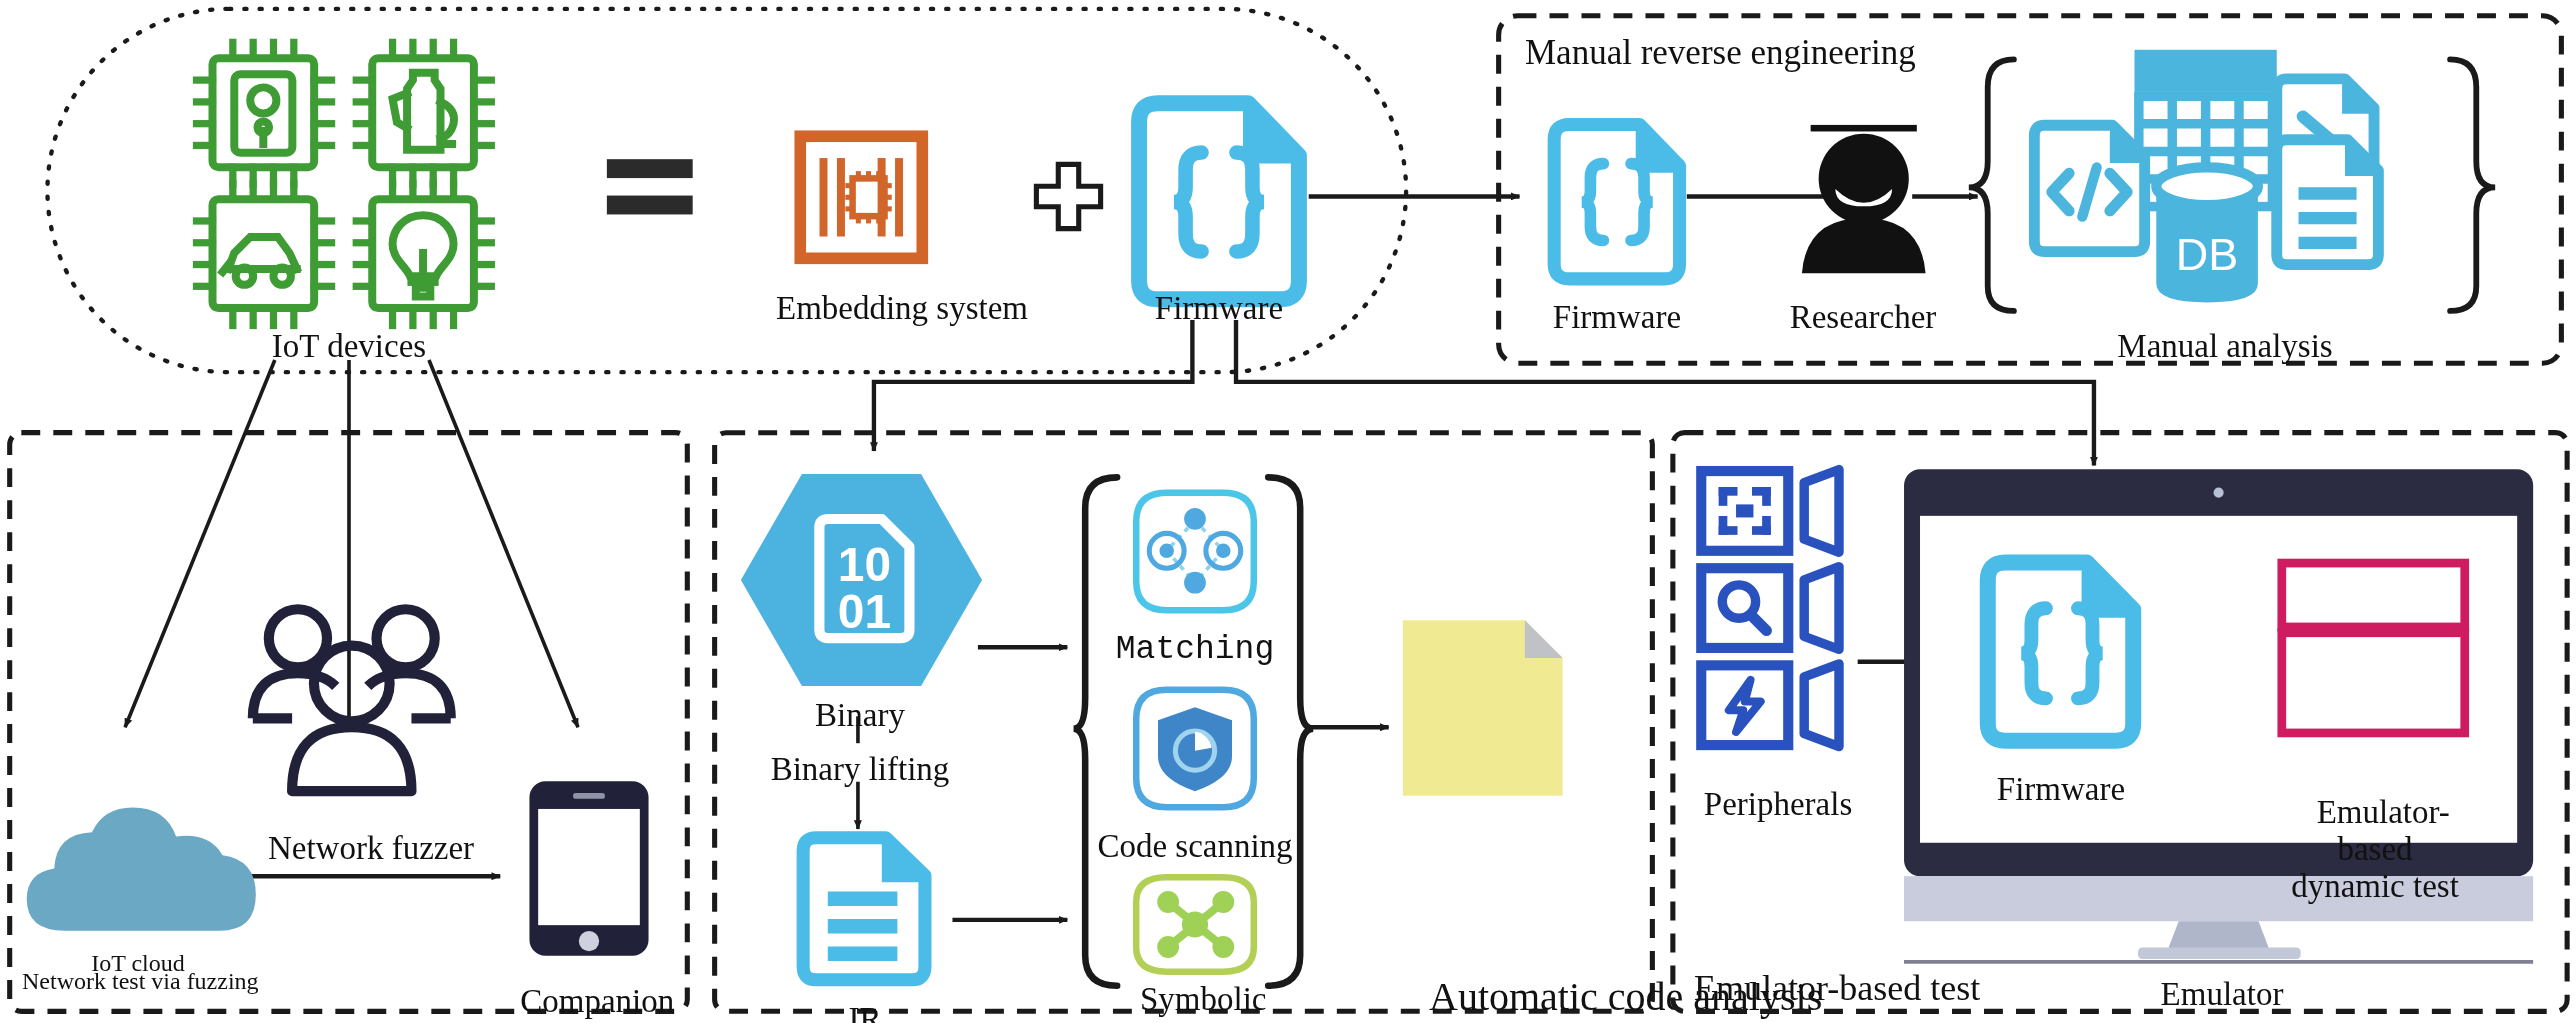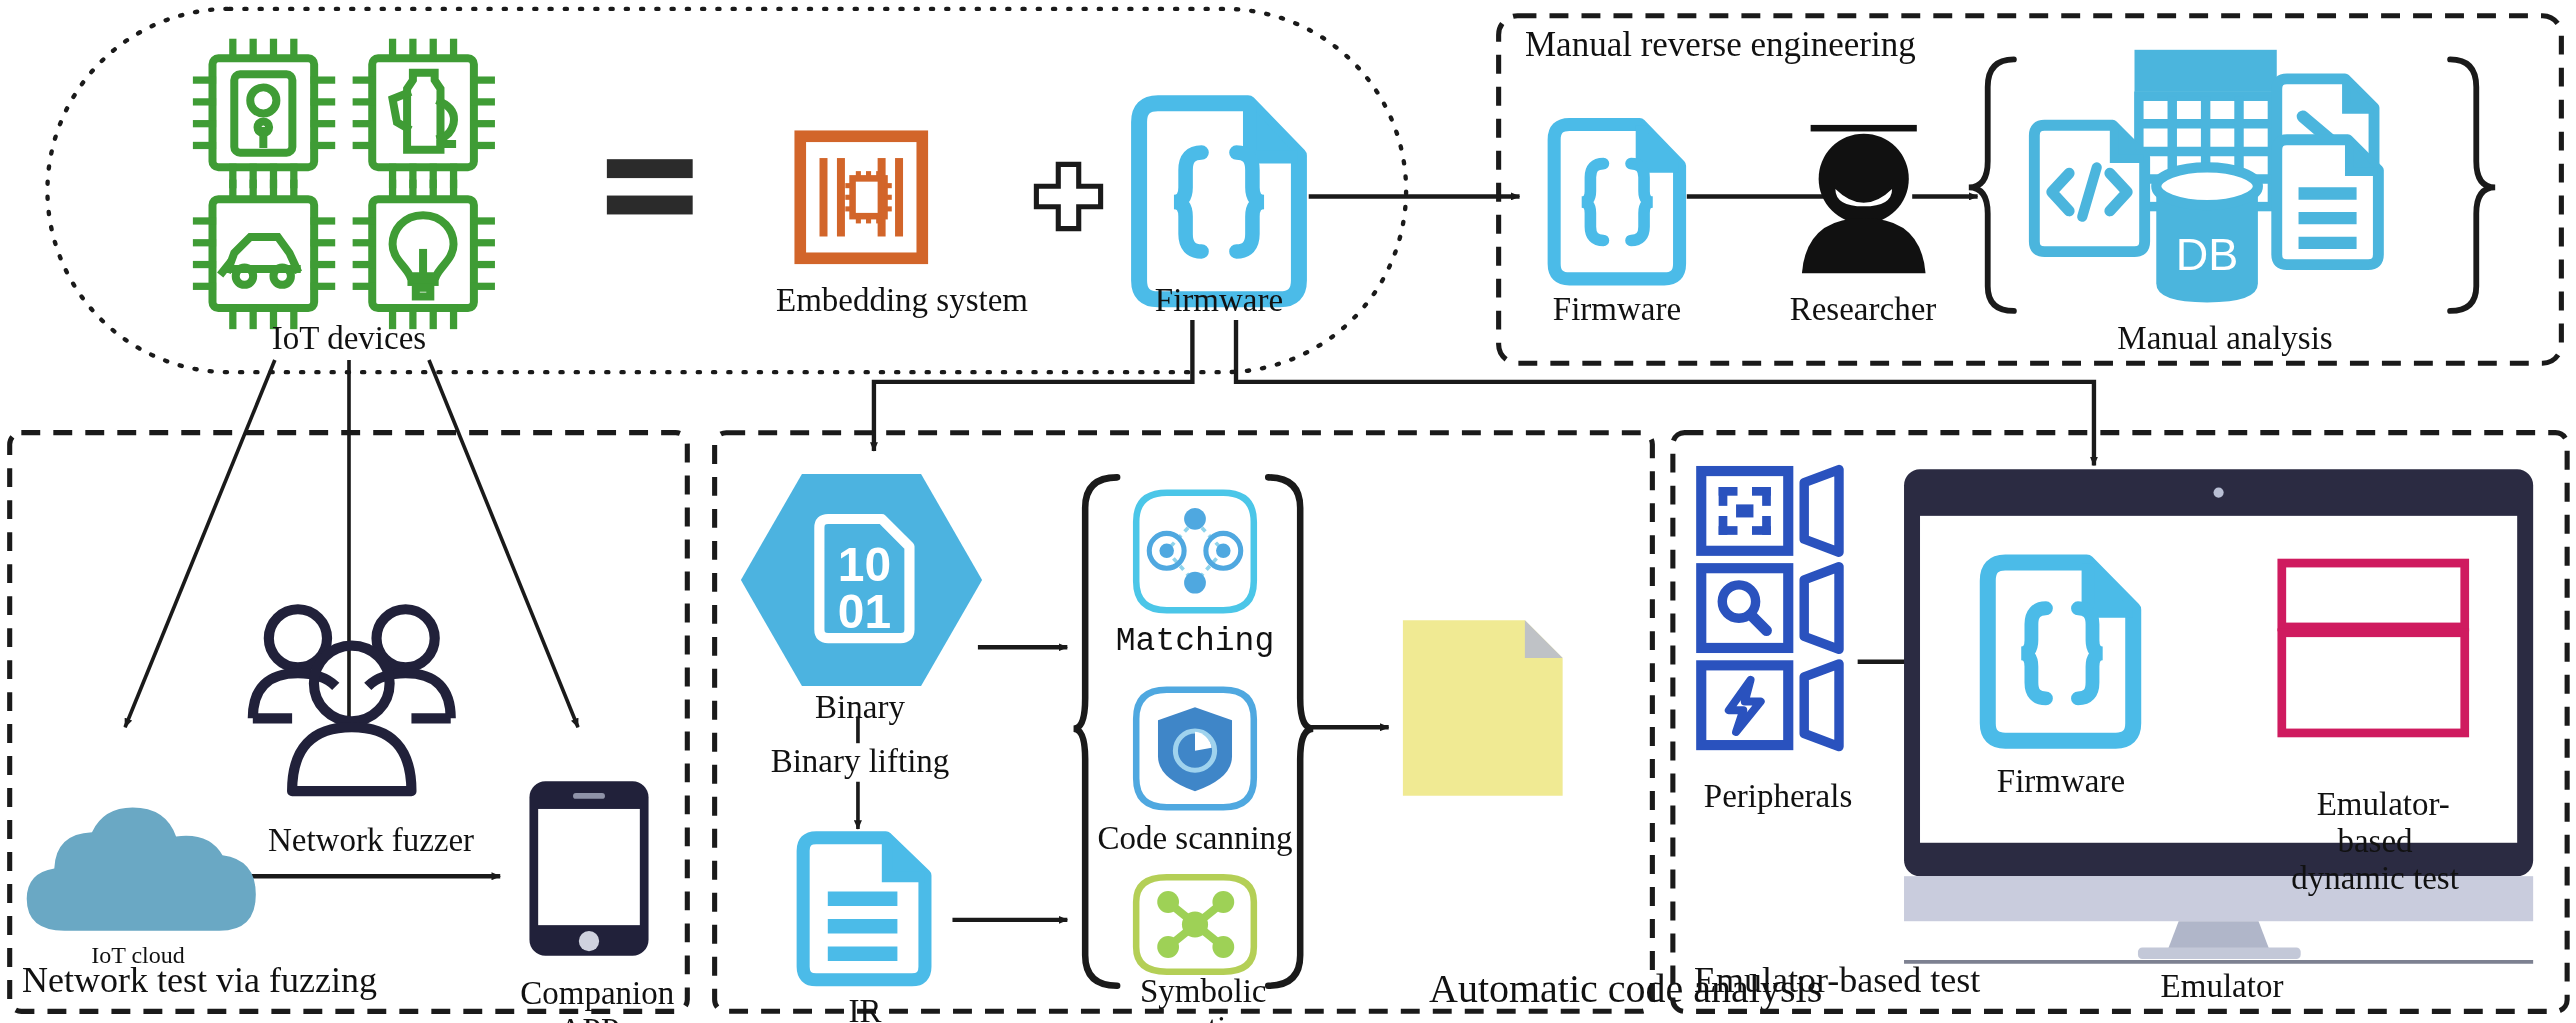--- a/index.html
+++ b/index.html
@@ -1,21 +1,21 @@
 <!DOCTYPE html>
 <html style="font-size:11.6px"><head>
 <meta charset="utf-8">
 <title>IoT Firmware Security Analysis Overview</title>
 <style>
   html,body{margin:0;padding:0;background:#ffffff;}
   body{width:2576px;height:1024px;position:relative;overflow:hidden;
        font-family:"Liberation Serif","DejaVu Serif",serif;color:#111;}
   .abs{position:absolute;}
   .lbl{position:absolute;font-family:"Liberation Serif","DejaVu Serif",serif;
-       color:#111;text-align:center;line-height:1.12;white-space:pre;}
+       color:#111;text-align:center;line-height:1.12;white-space:pre;margin-top:8px;}
   .ctr{transform:translateX(-50%);}
   svg{display:block;overflow:visible;}
   #stage{position:absolute;left:0;top:0;width:2576px;height:1024px;}
 </style>
 </head>
 <body>
 
 <div id="stage">
 
 <svg class="abs" style="left:0;top:0;" width="2576" height="1024" viewBox="0 0 3543 1408">
@@ -290,21 +290,21 @@
     <path d="M186,196 L186,330 Q186,356 256,356 Q326,356 326,330 L326,196 Z" fill="#4bb5dd"></path>
     <ellipse cx="256" cy="196" rx="70" ry="26" fill="#ffffff" stroke="#4bb5dd" stroke-width="14"></ellipse>
     <text x="256" y="312" font-family="Liberation Sans, sans-serif" font-size="62" fill="#ffffff" text-anchor="middle">DB</text>
   </g>
 </svg>
 <div class="lbl ctr" style="left:2225px;top:320px;font-size:33px;">Manual analysis</div>
 
 <svg class="abs" style="left:5.8px;top:429px;" width="685" height="586" viewBox="0 0 942 806">
   <rect x="5" y="5" width="932" height="796" rx="16" ry="16" fill="none" stroke="#1a1a1a" stroke-width="7" stroke-dasharray="26 18"></rect>
 </svg>
-<div class="lbl" style="left:22px;top:960px;font-size:36px;text-align:left;">Network test via fuzzing</div>
+<div class="lbl" style="left:22px;top:960px;font-size:24px;text-align:left;">Network test via fuzzing</div>
 
 <svg class="abs" style="left:247px;top:596px;" width="211" height="204" viewBox="0 0 290 280">
   <g fill="none" stroke="#21213a" stroke-width="14" stroke-linejoin="round">
     <circle cx="70" cy="58" r="40"></circle>
     <path d="M8,168 Q8,106 70,106 Q104,106 122,124"></path>
     <circle cx="218" cy="58" r="40"></circle>
     <path d="M280,168 Q280,106 218,106 Q184,106 166,124"></path>
     <line x1="8" y1="168" x2="62" y2="168"></line>
     <line x1="226" y1="168" x2="280" y2="168"></line>
     <circle cx="144" cy="120" r="52"></circle>

